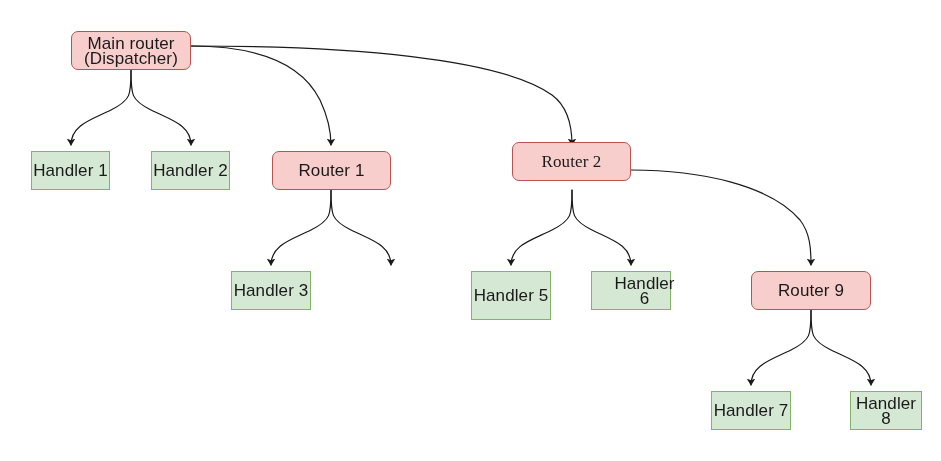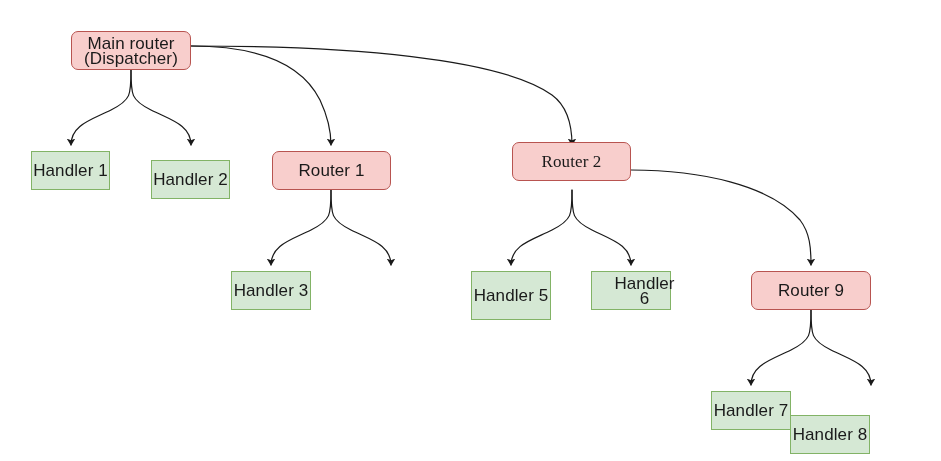--- a/index.html
+++ b/index.html
@@ -82,21 +82,21 @@
 
   <div class="node router" style="left: 71px; top: 31px; width: 120px; height: 39px;">
     <span class="node-label">Main router
 (Dispatcher)</span>
   </div>
 
   <div class="node handler" style="left: 31px; top: 151px; width: 79px; height: 39px;">
     <span class="node-label">Handler 1</span>
   </div>
 
-  <div class="node handler" style="left: 151px; top: 160px; width: 79px; height: 39px;">
+  <div class="node handler" style="left: 151px; top: 151px; width: 79px; height: 39px;">
     <span class="node-label">Handler 2</span>
   </div>
 
   <div class="node router" style="left: 272px; top: 151px; width: 119px; height: 39px;">
     <span class="node-label">Router 1</span>
   </div>
 
   <div class="node router" style="left: 512px; top: 142px; width: 119px; height: 39px; font-family: Liberation Serif, serif;">
     <span class="node-label">Router 2</span>
   </div>
@@ -115,17 +115,17 @@
   </div>
 
   <div class="node router" style="left: 751px; top: 271px; width: 120px; height: 39px;">
     <span class="node-label">Router 9</span>
   </div>
 
   <div class="node handler" style="left: 711px; top: 391px; width: 80px; height: 39px;">
     <span class="node-label">Handler 7</span>
   </div>
 
-  <div class="node handler" style="left: 790px; top: 391px; width: 80px; height: 39px; margin-top: 24px;">
+  <div class="node handler" style="left: 850px; top: 391px; width: 72px; height: 39px;">
     <span class="node-label">Handler 8</span>
   </div>
 
 </div>
 
 </body></html>

